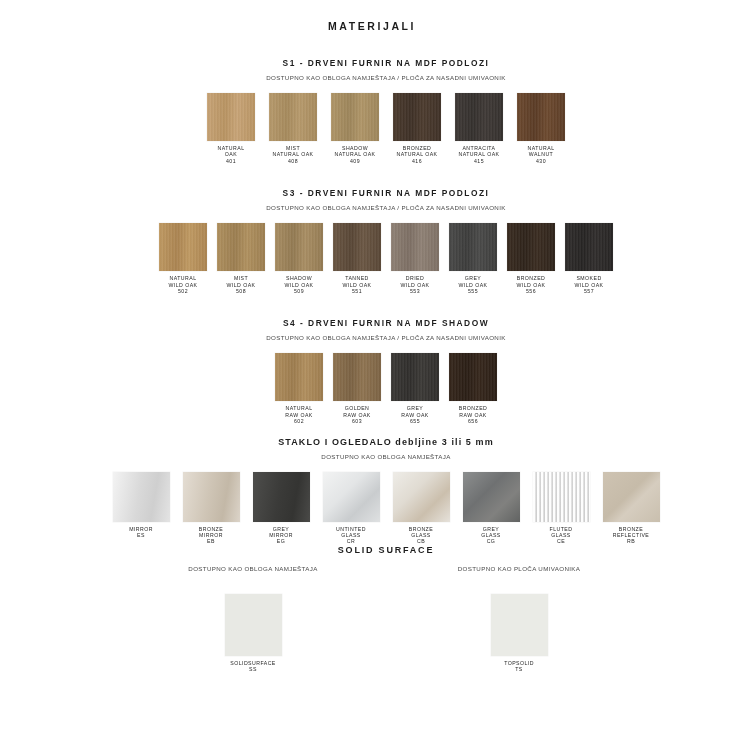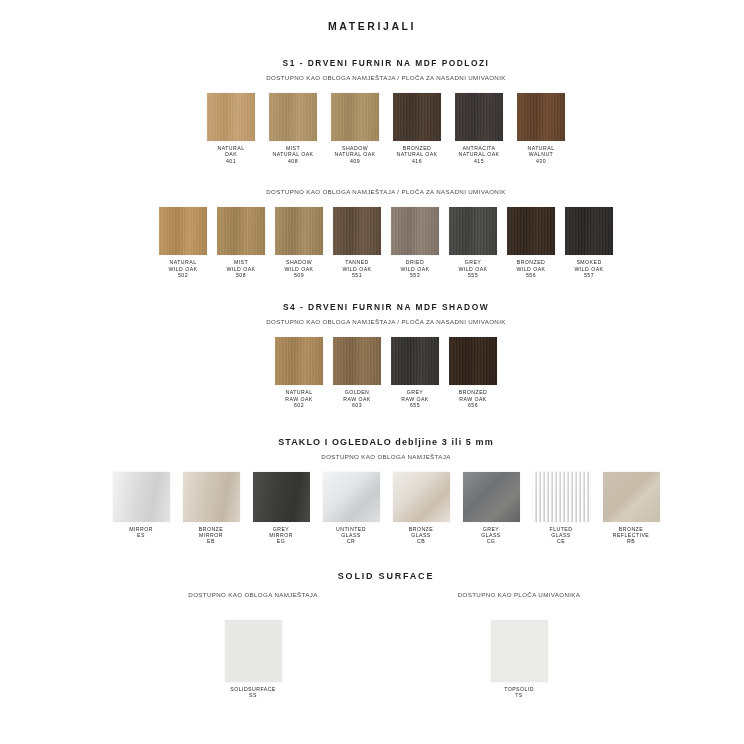--- a/index.html
+++ b/index.html
@@ -144,20 +144,21 @@
         <div class="cell">
           <div class="swatch" style="background: linear-gradient(92deg, rgb(109, 74, 47) 0%, rgb(90, 59, 37) 38%, rgb(109, 74, 47) 62%, rgb(90, 59, 37) 100%);"></div>
           <div class="cap">NATURAL
 WALNUT</div>
           <div class="cap" style="margin-top: 0px;">430</div>
         </div>
       </div>
   </div>
 
   <div class="section" style="margin-top:24px;">
+    <div class="sec-title">S3 - DRVENI FURNIR NA MDF PODLOZI</div>
     <div class="sec-sub">DOSTUPNO KAO OBLOGA NAMJEŠTAJA / PLOČA ZA NASADNI UMIVAONIK</div>
     <div class="row" id="row-s3" style="margin-top:12px;gap:10px;">
         <div class="cell">
           <div class="swatch" style="background: linear-gradient(92deg, rgb(192, 154, 98) 0%, rgb(171, 132, 81) 38%, rgb(192, 154, 98) 62%, rgb(171, 132, 81) 100%);"></div>
           <div class="cap">NATURAL
 WILD OAK</div>
           <div class="cap" style="margin-top: 0px;">502</div>
         </div>
         <div class="cell">
           <div class="swatch" style="background: linear-gradient(92deg, rgb(176, 145, 95) 0%, rgb(156, 126, 80) 38%, rgb(176, 145, 95) 62%, rgb(156, 126, 80) 100%);"></div>
@@ -228,21 +229,21 @@
         </div>
         <div class="cell">
           <div class="swatch" style="background: linear-gradient(92deg, rgb(54, 39, 28) 0%, rgb(42, 30, 21) 38%, rgb(54, 39, 28) 62%, rgb(42, 30, 21) 100%);"></div>
           <div class="cap">BRONZED
 RAW OAK</div>
           <div class="cap" style="margin-top: 0px;">656</div>
         </div>
       </div>
   </div>
 
-  <div class="section" style="margin-top:28px;">
+  <div class="section" style="margin-top:12px;">
     <div class="sec-title" style="font-size:9px;letter-spacing:1.1px;">STAKLO I OGLEDALO debljine 3 ili 5 mm</div>
     <div class="sec-sub">DOSTUPNO KAO OBLOGA NAMJEŠTAJA</div>
     <div class="row" id="row-glass" style="margin-top:12px;gap:13px;">
         <div class="cell">
           <div class="gswatch" style="background: linear-gradient(100deg, rgb(243, 243, 243) 0%, rgb(217, 217, 217) 45%, rgb(207, 207, 207) 70%, rgb(228, 228, 228) 100%);"></div>
           <div class="cap">MIRROR</div>
           <div class="cap" style="margin-top: 0px;">ES</div>
         </div>
         <div class="cell">
           <div class="gswatch" style="background: linear-gradient(100deg, rgb(228, 221, 211) 0%, rgb(207, 197, 182) 45%, rgb(195, 184, 167) 72%, rgb(220, 212, 201) 100%);"></div>
@@ -282,21 +283,21 @@
         </div>
         <div class="cell">
           <div class="gswatch" style="background: linear-gradient(135deg, rgb(206, 195, 178) 0%, rgb(198, 187, 169) 45%, rgb(214, 205, 191) 60%, rgb(201, 191, 174) 100%);"></div>
           <div class="cap">BRONZE
 REFLECTIVE</div>
           <div class="cap" style="margin-top: 0px;">RB</div>
         </div>
       </div>
   </div>
 
-  <div class="section" style="margin-top:26px;">
+  <div class="section" style="">
     <div class="sec-title" style="font-size:9px;letter-spacing:1.8px;">SOLID SURFACE</div>
     <div class="row" id="row-ss" style="margin-top:10px;gap:80px;align-items:flex-start;">
         <div style="display: flex; flex-direction: column; align-items: center; width: 186px;">
           <div class="sec-sub" style="margin-top: 0px;">DOSTUPNO KAO OBLOGA NAMJEŠTAJA</div>
           <div class="ss-swatch" style="background: rgb(232, 233, 228); margin-top: 22px;"></div>
           <div class="cap">SOLIDSURFACE</div>
           <div class="cap" style="margin-top: 0px;">SS</div>
         </div>
         <div style="display: flex; flex-direction: column; align-items: center; width: 186px;">
           <div class="sec-sub" style="margin-top: 0px;">DOSTUPNO KAO PLOČA UMIVAONIKA</div>

